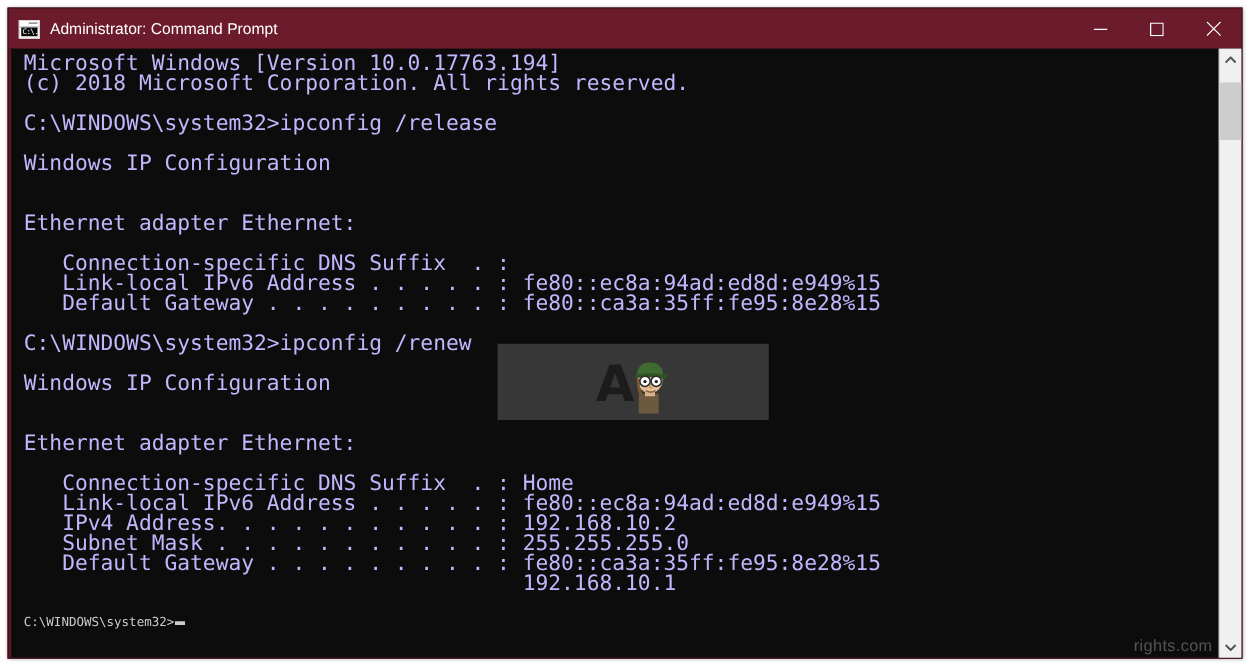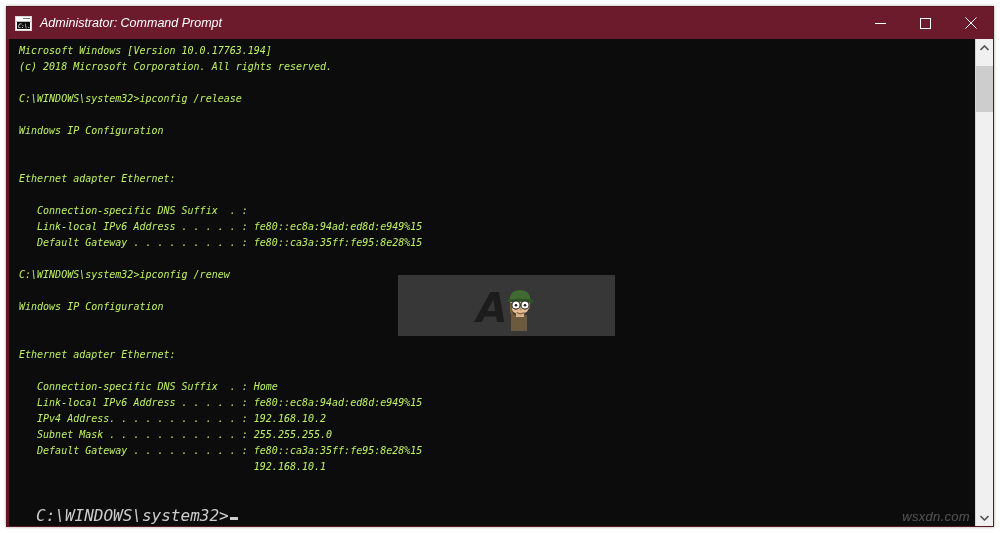--- a/index.html
+++ b/index.html
@@ -19,21 +19,20 @@
     left: 6px;
     top: 6px;
     width: 988px;
     height: 521px;
     background: #0c0c0c;
     border: 1px solid #5d1724;
     box-sizing: border-box;
     display: flex;
     flex-direction: column;
     box-shadow: 0 0 3px rgba(0,0,0,0.35);
-    font-style: italic;
   }
 
   
   #titlebar {
     height: 32px;
     flex: 0 0 32px;
     background: #6b1b2c;
     display: flex;
     align-items: center;
     position: relative;
@@ -118,23 +117,23 @@
 
   #console {
     flex: 1 1 auto;
     position: relative;
     overflow: hidden;
     padding: 4px 0 0 10px;
     box-sizing: border-box;
   }
   #console-text {
     font-family: "DejaVu Sans Mono", monospace;
-    font-size: 10px;
+    font-size: 17px;
     line-height: 16px;
-    color: #bef264;
+    color: #c4b5fd;
     white-space: pre;
     letter-spacing: 0px;
     margin: 0;
   }
   .cursor {
     display: inline-block;
     width: 8px;
     height: 3px;
     background: #cccccc;
     vertical-align: baseline;
@@ -282,21 +281,21 @@
 Ethernet adapter Ethernet:
 
    Connection-specific DNS Suffix  . : Home
    Link-local IPv6 Address . . . . . : fe80::ec8a:94ad:ed8d:e949%15
    IPv4 Address. . . . . . . . . . . : 192.168.10.2
    Subnet Mask . . . . . . . . . . . : 255.255.255.0
    Default Gateway . . . . . . . . . : fe80::ca3a:35ff:fe95:8e28%15
                                        192.168.10.1
 
 </pre>
-      <pre id="console-prompt-line" style="font-family:'DejaVu Sans Mono', monospace; font-size:16px; line-height:16px; color:#cccccc; margin:17px; white-space:pre;"><span>C:\WINDOWS\system32&gt;</span><span class="cursor"></span></pre>
+      <pre id="console-prompt-line" style="font-family:'DejaVu Sans Mono', monospace; font-size:10px; line-height:16px; color:#cccccc; margin:0; white-space:pre;"><span>C:\WINDOWS\system32&gt;</span><span class="cursor"></span></pre>
 
       <div id="appuals-watermark">
         <div id="appuals-inner">
           <span class="appuals-letters">A</span>
           <span id="mascot">
             <svg width="34" height="46" viewBox="0 0 34 46">
 
               <path d="M8 30 L8 46 L24 46 L24 30 Z" fill="#6b5a3e"></path>
 
               <rect x="13" y="26" width="8" height="6" fill="#d8b28a"></rect>
@@ -332,15 +331,15 @@
       <div class="sb-track">
         <div id="sb-thumb"></div>
       </div>
       <div class="sb-btn">
         <svg width="9" height="6" viewBox="0 0 9 6">
           <path d="M0.5 1 L4.5 5 L8.5 1" fill="none" stroke="#555555" stroke-width="1.6"></path>
         </svg>
       </div>
     </div>
 
-    <div id="bottom-watermark">wsxdn.com</div>
+    <div id="bottom-watermark">rights.com</div>
   </div>
 </div>
 
 </body></html>

